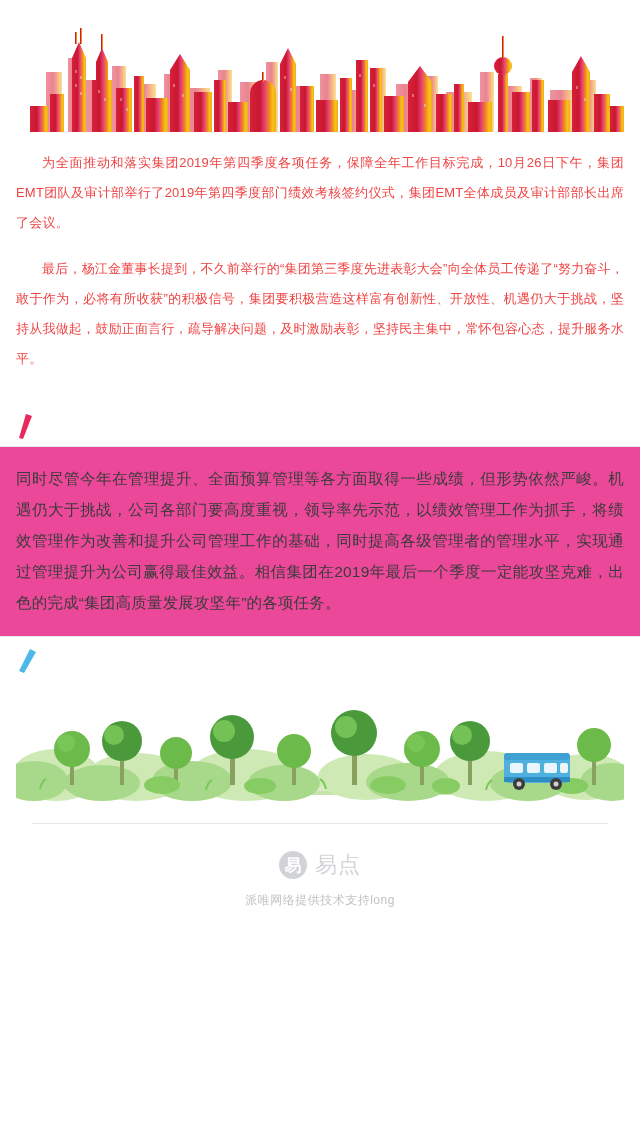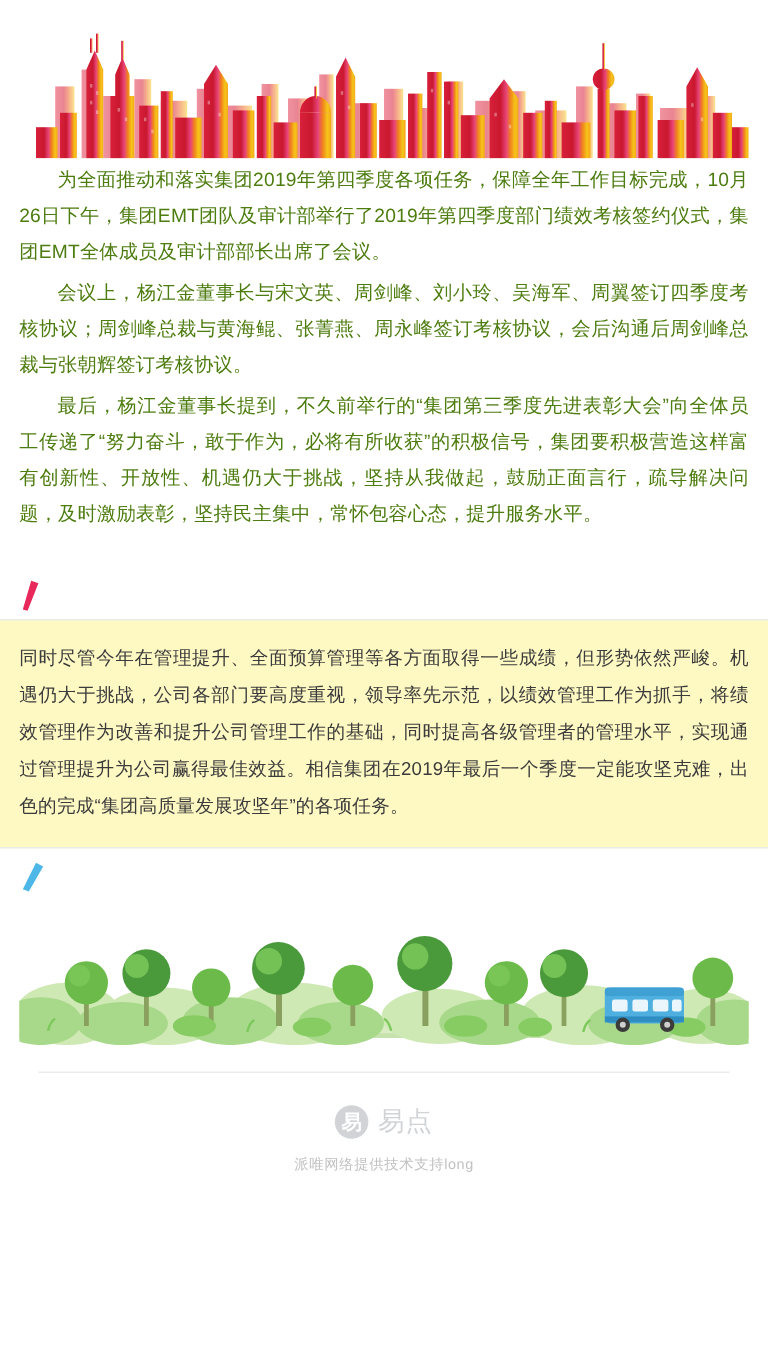--- a/index.html
+++ b/index.html
@@ -32,47 +32,47 @@
     overflow: hidden;
     background: #ffffff;
   }
   .banner svg { display: block; }
 
   
   .content {
     padding: 0 16px;
   }
   p.para {
-    font-size: 16px;
+    font-size: 13px;
     line-height: 30px;
-    margin: 4px 0 2px 0;
+    margin: 16px 0 2px 0;
     text-align: justify;
     text-indent: 2em;
-    color: #4d7c0f;
+    color: #ef4444;
     letter-spacing: 0.2px;
   }
   .para-block-1 { margin-top: 30px; }
   .para-gap { margin-top: 26px; }
   .para-tight { margin-top: 0; }
 
   
   .mark-open {
     margin: 36px 0 6px 16px;
     width: 30px;
     height: 30px;
   }
   .mark-close {
     margin: 10px 0 0 16px;
     width: 30px;
     height: 30px;
   }
   .quote-box {
     margin: 4px 0 0 0;
     padding: 16px 16px 18px 16px;
-    background: #fef9c3;
+    background: #ec4899;
     border-top: 1px solid #e3ebf1;
     border-bottom: 1px solid #e3ebf1;
   }
   .quote-box p {
     font-size: 15.5px;
     line-height: 31px;
     margin: 0;
     text-align: justify;
     color: #3b3b3b;
     letter-spacing: 0.2px;
@@ -249,21 +249,20 @@
           <rect x="568" y="84" width="2" height="3"></rect>
       </g>
     </svg>
   </div>
 
   <div class="content">
 
     <p class="para para-block-1">为全面推动和落实集团2019年第四季度各项任务，保障全年工作目标完成，10月26日下午，集团EMT团队及审计部举行了2019年第四季度部门绩效考核签约仪式，集团EMT全体成员及审计部部长出席了会议。</p>
 
 
-    <p class="para para-gap">会议上，杨江金董事长与宋文英、周剑峰、刘小玲、吴海军、周翼签订四季度考核协议；周剑峰总裁与黄海鲲、张菁燕、周永峰签订考核协议，会后沟通后周剑峰总裁与张朝辉签订考核协议。</p>
 
     <p class="para para-tight">最后，杨江金董事长提到，不久前举行的“集团第三季度先进表彰大会”向全体员工传递了“努力奋斗，敢于作为，必将有所收获”的积极信号，集团要积极营造这样富有创新性、开放性、机遇仍大于挑战，坚持从我做起，鼓励正面言行，疏导解决问题，及时激励表彰，坚持民主集中，常怀包容心态，提升服务水平。</p>
   </div>
 
   <div class="mark-open">
     <svg width="30" height="30" viewBox="0 0 30 30" xmlns="http://www.w3.org/2000/svg">
       <path d="M3 28 L10 4 L16 6 L7 29 Z" fill="#e8285a"></path>
     </svg>
   </div>
 

